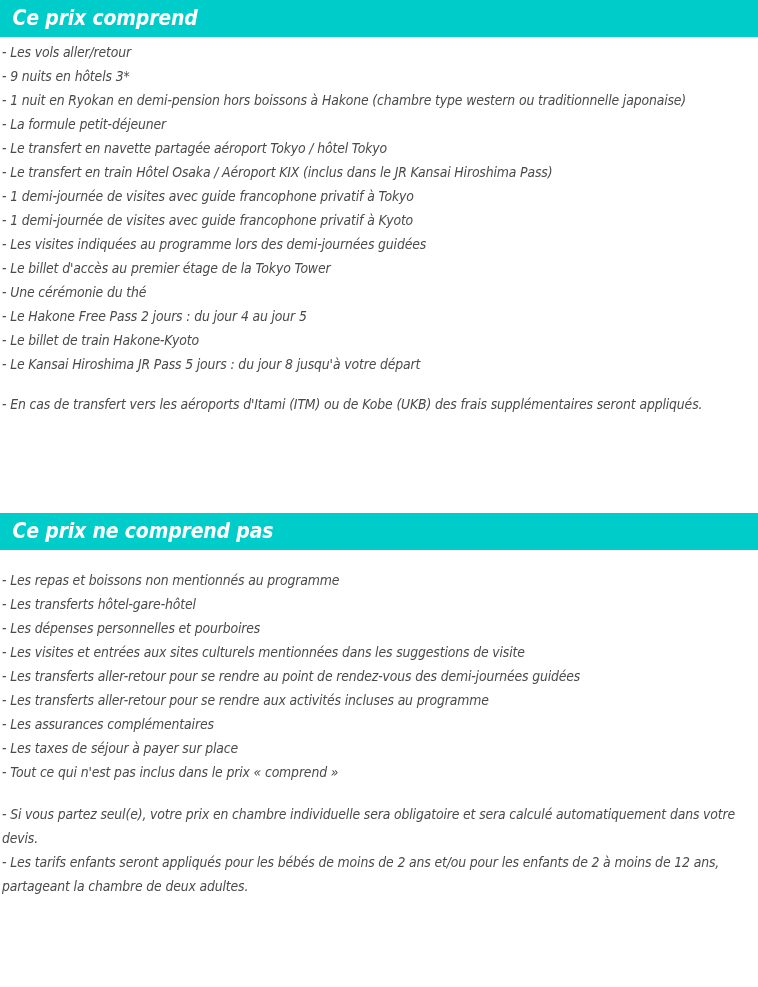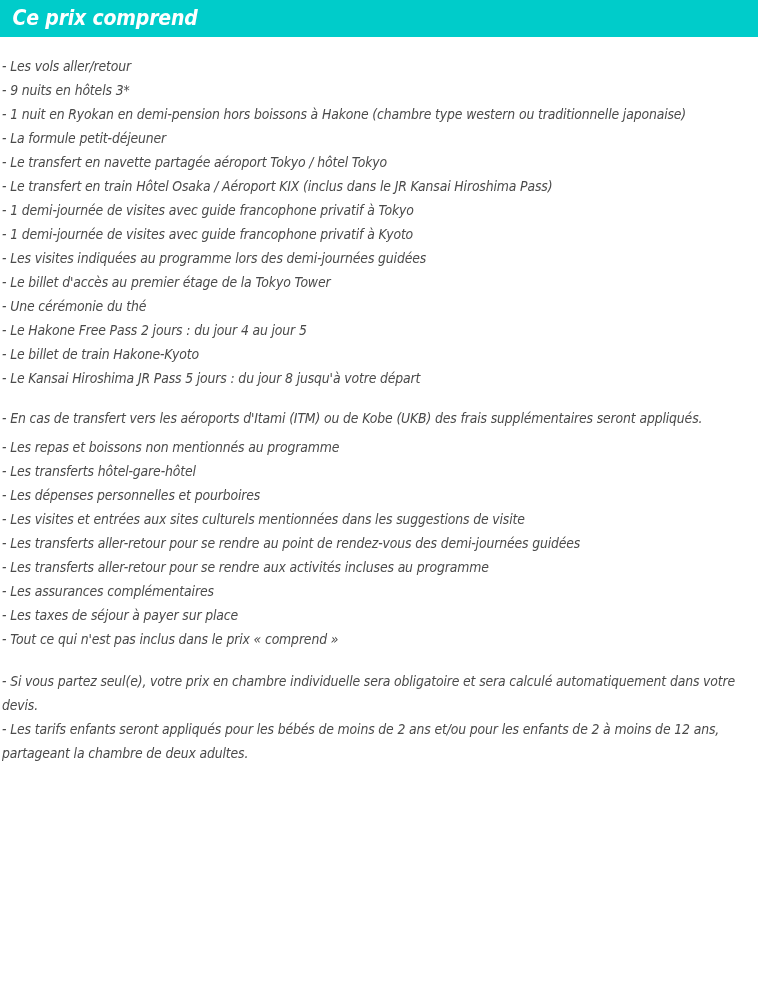--- a/index.html
+++ b/index.html
@@ -45,22 +45,22 @@
 
   #header-1 { height: 37px; margin-top: 0; }
   #header-2 { height: 37px; margin-top: 96px; }
   #header-3 { height: 37px; margin-top: 74px; }
 
   
   .list-block {
     padding: 0 2px 0 2px;
     box-sizing: border-box;
   }
-  #block-1 { margin-top: 18px; }
-  #block-2 { margin-top: 5px; }
+  #block-1 { margin-top: 4px; }
+  #block-2 { margin-top: 19px; }
   #block-3 { margin-top: 18px; }
 
   .line {
     color: #4a4a4a;
     font-family: "DejaVu Sans", sans-serif;
     font-style: italic;
     font-size: 13.2px;
     line-height: 24px;
     letter-spacing: -0.15px;
     transform: scaleX(0.945);
@@ -95,20 +95,23 @@
     <div class="line" style="color: rgb(74, 74, 74);">- 1 demi-journée de visites avec guide francophone privatif à Kyoto</div>
     <div class="line" style="color: rgb(74, 74, 74);">- Les visites indiquées au programme lors des demi-journées guidées</div>
     <div class="line" style="color: rgb(74, 74, 74);">- Le billet d'accès au premier étage de la Tokyo Tower</div>
     <div class="line" style="color: rgb(74, 74, 74);">- Une cérémonie du thé</div>
     <div class="line" style="color: rgb(74, 74, 74);">- Le Hakone Free Pass 2 jours : du jour 4 au jour 5</div>
     <div class="line" style="color: rgb(74, 74, 74);">- Le billet de train Hakone-Kyoto</div>
     <div class="line" style="color: rgb(74, 74, 74);">- Le Kansai Hiroshima JR Pass 5 jours : du jour 8 jusqu'à votre départ</div>
     <div class="line spaced-before" style="color: rgb(74, 74, 74);">- En cas de transfert vers les aéroports d'Itami (ITM) ou de Kobe (UKB) des frais supplémentaires seront appliqués.</div>
   </div>
 
+  <div class="section-header" id="header-2" style="background: rgb(0, 204, 202);">
+    <span class="section-header-title" style="color: rgb(255, 255, 255);">Ce prix ne comprend pas</span>
+  </div>
 
   <div class="list-block" id="block-2">
     <div class="line" style="color: rgb(74, 74, 74);">- Les repas et boissons non mentionnés au programme</div>
     <div class="line" style="color: rgb(74, 74, 74);">- Les transferts hôtel-gare-hôtel</div>
     <div class="line" style="color: rgb(74, 74, 74);">- Les dépenses personnelles et pourboires</div>
     <div class="line" style="color: rgb(74, 74, 74);">- Les visites et entrées aux sites culturels mentionnées dans les suggestions de visite</div>
     <div class="line" style="color: rgb(74, 74, 74);">- Les transferts aller-retour pour se rendre au point de rendez-vous des demi-journées guidées</div>
     <div class="line" style="color: rgb(74, 74, 74);">- Les transferts aller-retour pour se rendre aux activités incluses au programme</div>
     <div class="line" style="color: rgb(74, 74, 74);">- Les assurances complémentaires</div>
     <div class="line" style="color: rgb(74, 74, 74);">- Les taxes de séjour à payer sur place</div>

